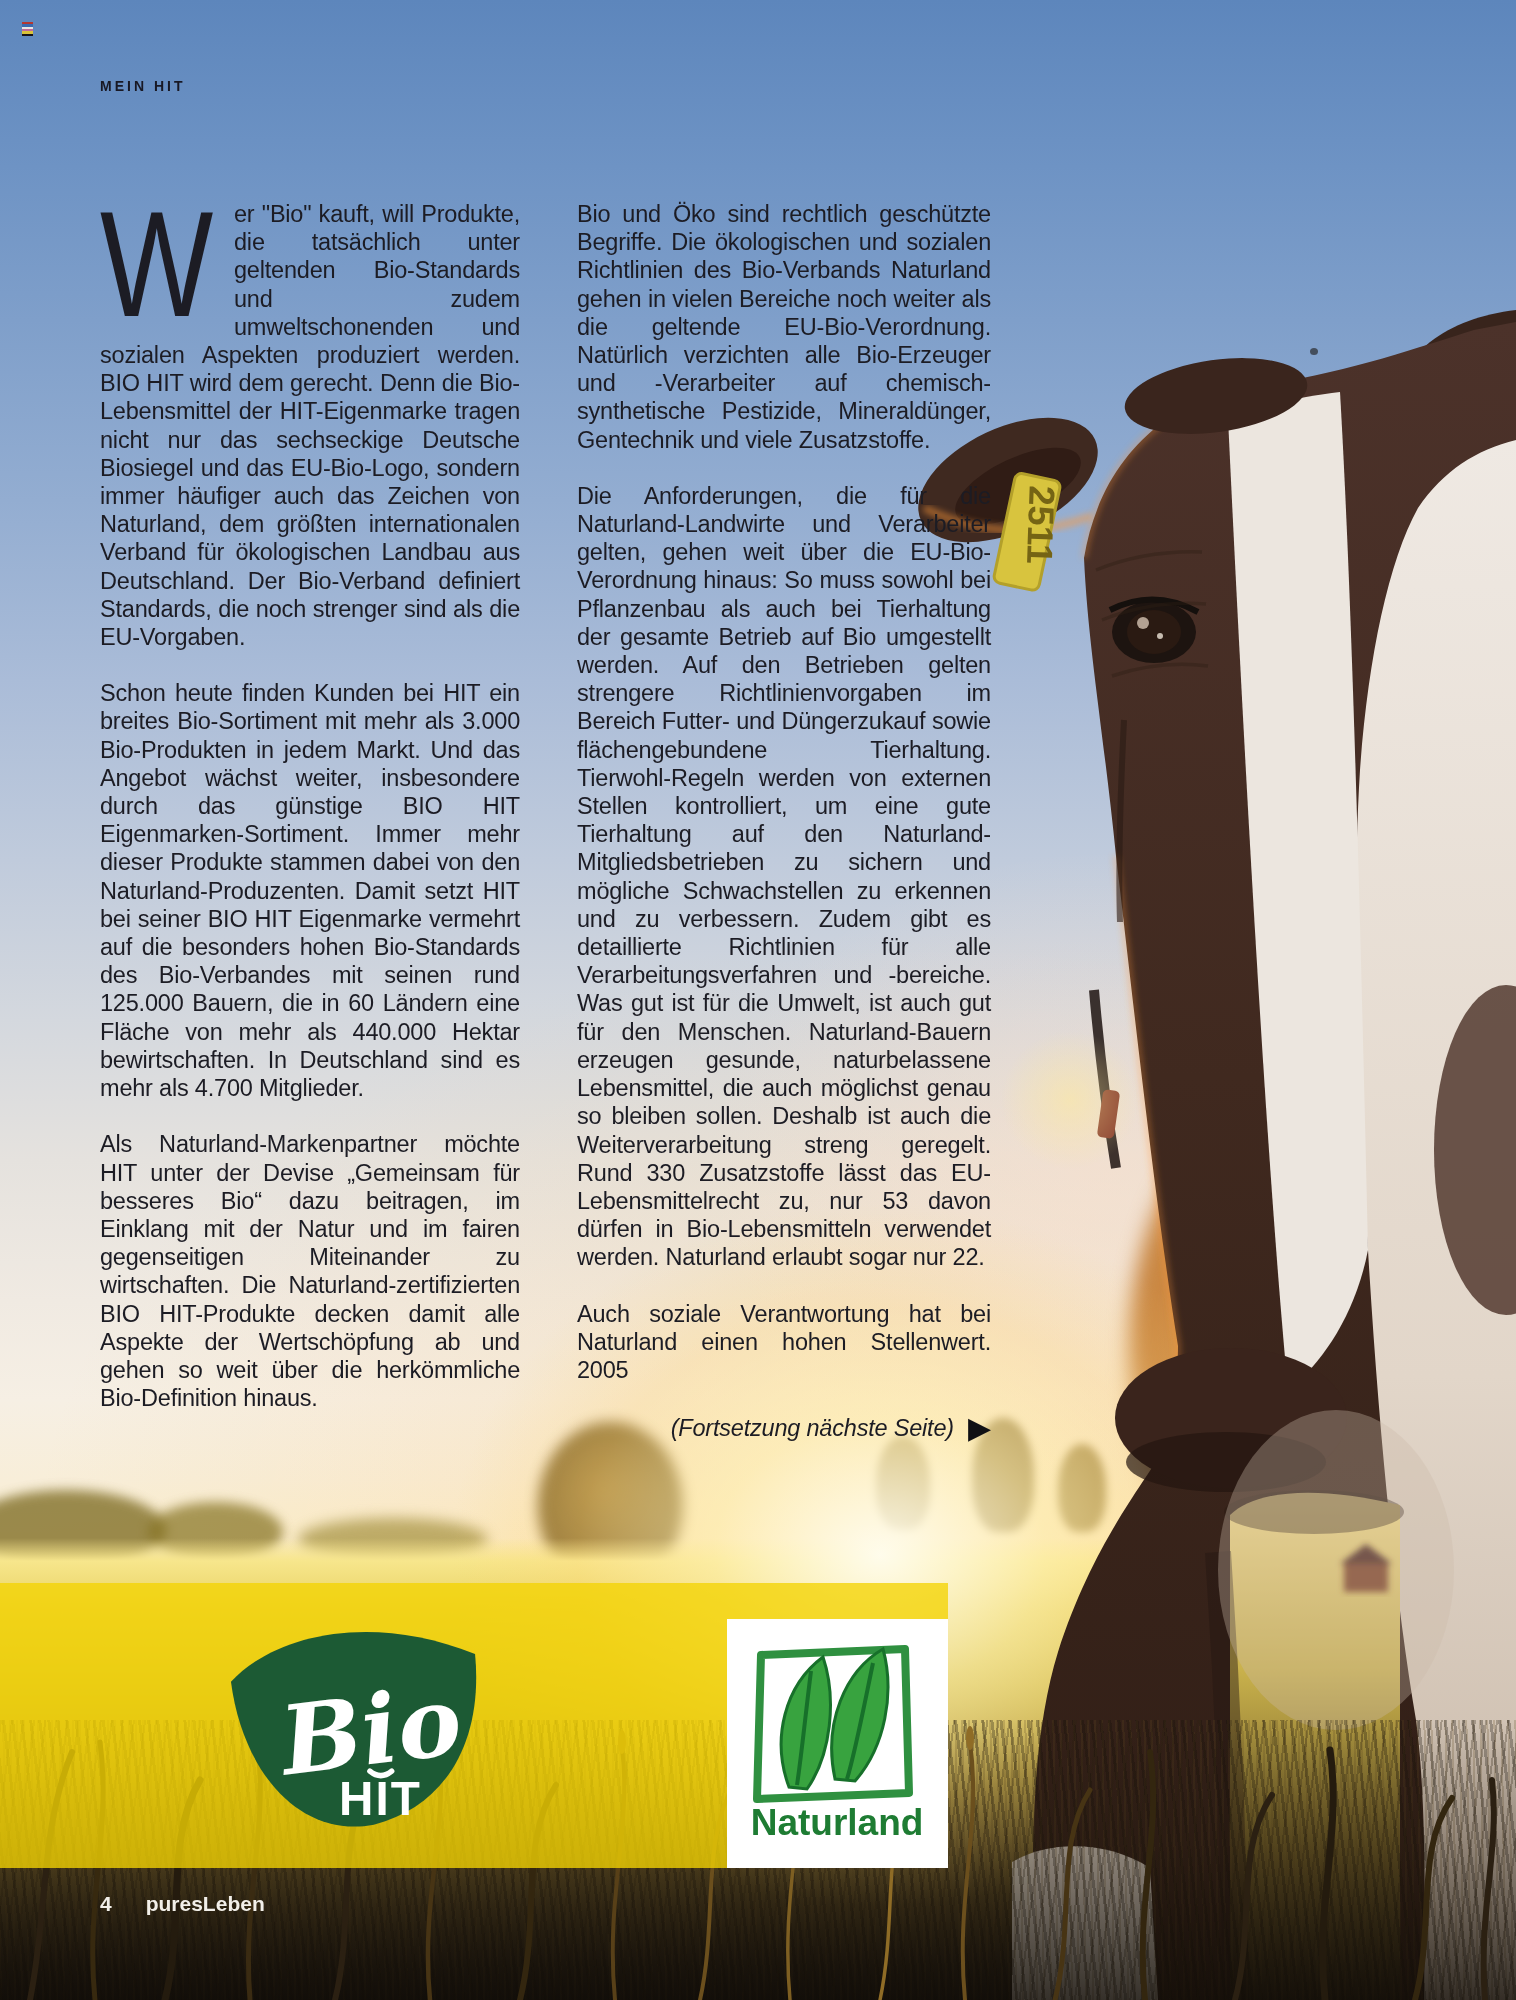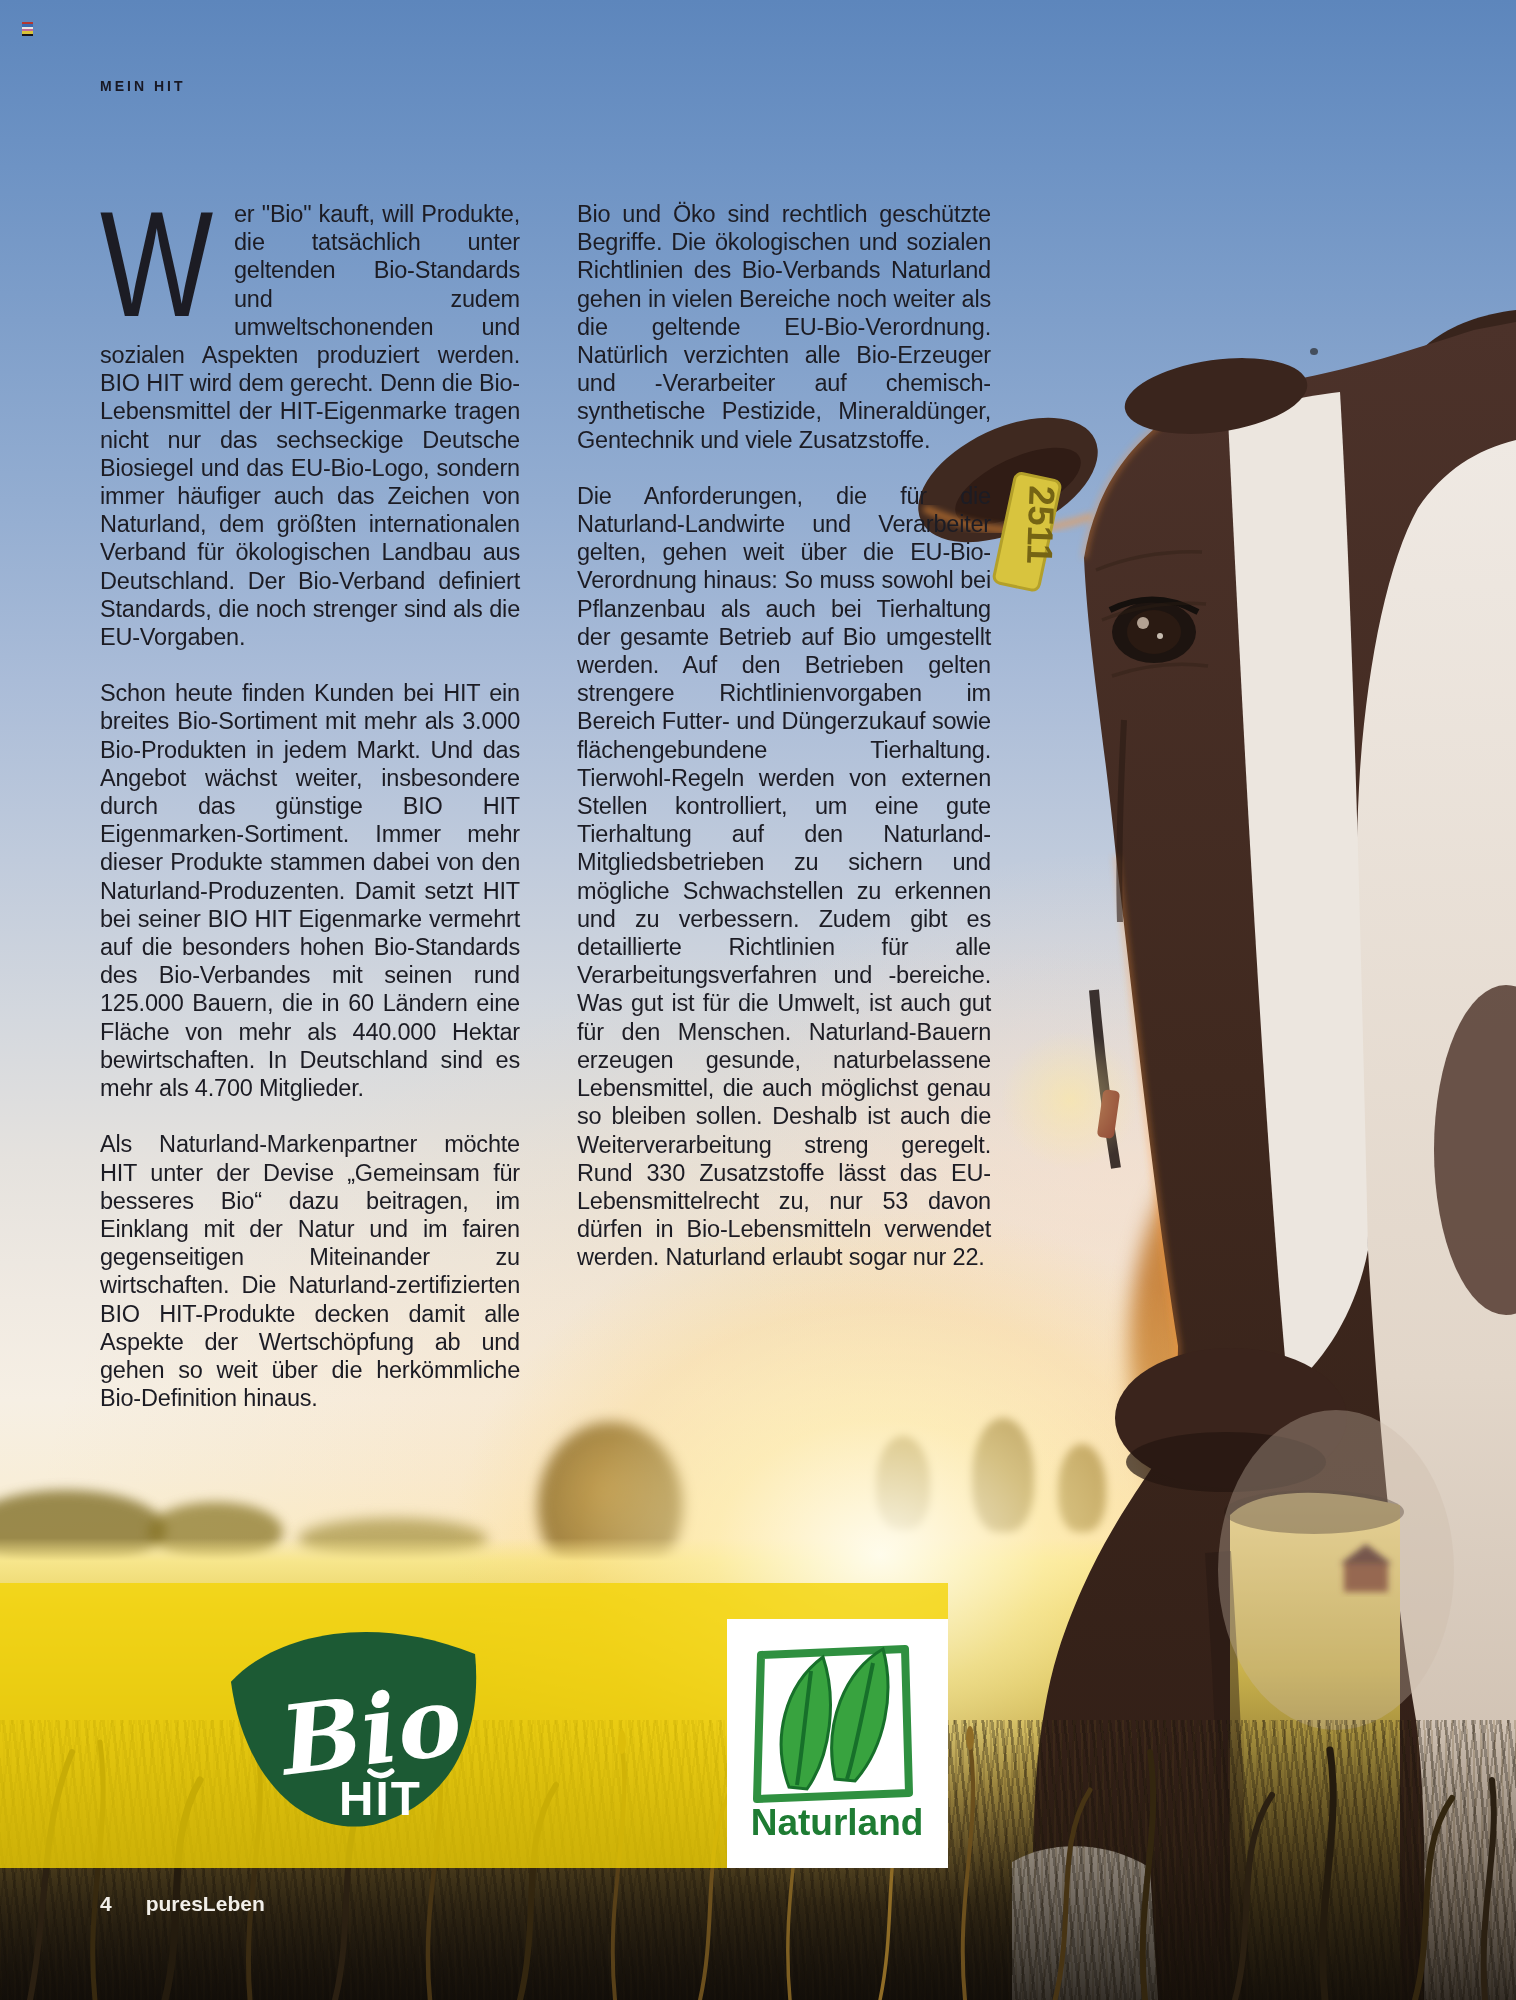--- a/index.html
+++ b/index.html
@@ -264,19 +264,21 @@
 
   <div class="abs col col1">
     <p><span class="dropcap">W</span><span>er "Bio" kauft, will Produkte, die tatsächlich unter geltenden Bio-Standards und zudem umweltschonenden und sozialen Aspekten produziert werden. BIO HIT wird dem gerecht. Denn die Bio-Lebensmittel der HIT-Eigenmarke tragen nicht nur das sechseckige Deutsche Biosiegel und das EU-Bio-Logo, sondern immer häufiger auch das Zeichen von Naturland, dem größten internationalen Verband für ökologischen Landbau aus Deutschland. Der Bio-Verband definiert Standards, die noch strenger sind als die EU-Vorgaben.</span></p>
     <p>Schon heute finden Kunden bei HIT ein breites Bio-Sortiment mit mehr als 3.000 Bio-Produkten in jedem Markt. Und das Angebot wächst weiter, insbesondere durch das günstige BIO HIT Eigenmarken-Sortiment. Immer mehr dieser Produkte stammen dabei von den Naturland-Produzenten. Damit setzt HIT bei seiner BIO HIT Eigenmarke vermehrt auf die besonders hohen Bio-Standards des Bio-Verbandes mit seinen rund 125.000 Bauern, die in 60 Ländern eine Fläche von mehr als 440.000 Hektar bewirtschaften. In Deutschland sind es mehr als 4.700 Mitglieder.</p>
     <p>Als Naturland-Markenpartner möchte HIT unter der Devise „Gemeinsam für besseres Bio“ dazu beitragen, im Einklang mit der Natur und im fairen gegenseitigen Miteinander zu wirtschaften. Die Naturland-zertifizierten BIO HIT-Produkte decken damit alle Aspekte der Wertschöpfung ab und gehen so weit über die herkömmliche Bio-Definition hinaus.</p>
   </div>
 
   <div class="abs col col2">
     <p>Bio und Öko sind rechtlich geschützte Begriffe. Die ökologischen und sozialen Richtlinien des Bio-Verbands Naturland gehen in vielen Bereiche noch weiter als die geltende EU-Bio-Verordnung. Natürlich verzichten alle Bio-Erzeuger und -Verarbeiter auf chemisch-synthetische Pestizide, Mineraldünger, Gentechnik und viele Zusatzstoffe.</p>
     <p>Die Anforderungen, die für die Naturland-Landwirte und Verarbeiter gelten, gehen weit über die EU-Bio-Verordnung hinaus: So muss sowohl bei Pflanzenbau als auch bei Tierhaltung der gesamte Betrieb auf Bio umgestellt werden. Auf den Betrieben gelten strengere Richtlinienvorgaben im Bereich Futter- und Düngerzukauf sowie flächengebundene Tierhaltung. Tierwohl-Regeln werden von externen Stellen kontrolliert, um eine gute Tierhaltung auf den Naturland-Mitgliedsbetrieben zu sichern und mögliche Schwachstellen zu erkennen und zu verbessern. Zudem gibt es detaillierte Richtlinien für alle Verarbeitungsverfahren und -bereiche. Was gut ist für die Umwelt, ist auch gut für den Menschen. Naturland-Bauern erzeugen gesunde, naturbelassene Lebensmittel, die auch möglichst genau so bleiben sollen. Deshalb ist auch die Weiterverarbeitung streng geregelt. Rund 330 Zusatzstoffe lässt das EU-Lebensmittelrecht zu, nur 53 davon dürfen in Bio-Lebensmitteln verwendet werden. Naturland erlaubt sogar nur 22.</p>
+    <p>Auch soziale Verantwortung hat bei Naturland einen hohen Stellenwert. 2005</p>
+    <p class="continuation"><span>(Fortsetzung nächste Seite)</span><span class="tri">▶</span></p>
   </div>
 
   <div class="abs footer">
     <span class="pgnum">4</span><span>puresLeben</span>
   </div>
 
 </div>
 
 </body></html>

